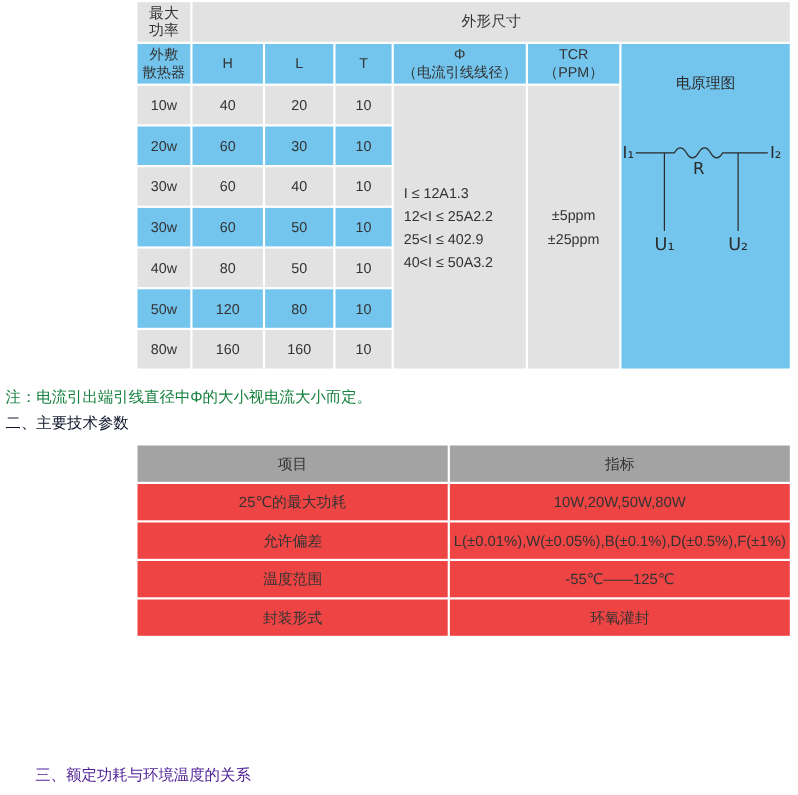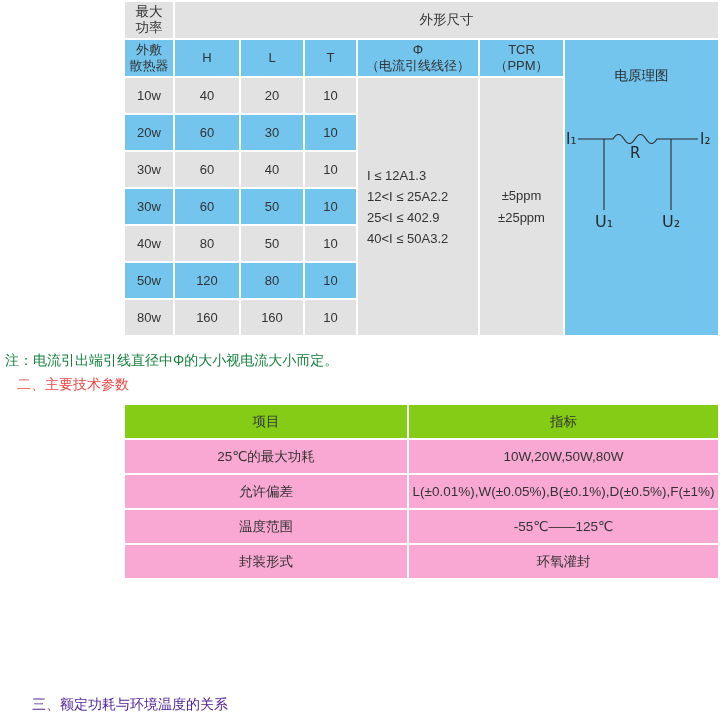--- a/index.html
+++ b/index.html
@@ -47,28 +47,28 @@
   .diagram-title {
     position: absolute; top: 28px; left: 0; width: 100%;
     text-align: center; font-size: 13.5px; color: #2b2b2b;
   }
   .diagram svg { position: absolute; left: 0; top: 0; }
   .diagram svg path { stroke: #2a2a2a; stroke-width: 1.1; fill: none; }
   .diagram svg text { fill: #2a2a2a; font-size: 15px; font-family: "DejaVu Sans", sans-serif; }
 
   
   .note  { position: absolute; left: 5px;  top: 352px; font-size: 14px; color: #15803d; }
-  .sec2  { position: absolute; left: 5px;  top: 376px; font-size: 14px; color: #ef4444; margin-left: 12px; }
+  .sec2  { position: absolute; left: 5px;  top: 376px; font-size: 14px; color: #0f172a; }
   .sec3  { position: absolute; left: 32px; top: 696px; font-size: 14px; color: #4c1d95; }
 
   
   #t2 { left: 123px; top: 403px; width: 597px; }
   #t2 td { height: 33px; font-size: 13.5px; }
-  #t2 tr.g > td { background: #84cc16; }
-  #t2 tr.b > td { background: #f9a8d4; }
+  #t2 tr.g > td { background: #a3a3a3; }
+  #t2 tr.b > td { background: #ef4444; }
 </style>
 </head>
 <body>
 
 <table id="t1">
   <colgroup>
     <col style="width:48px">
       <col style="width:64px">
       <col style="width:62px">
     <col style="width:51px">

